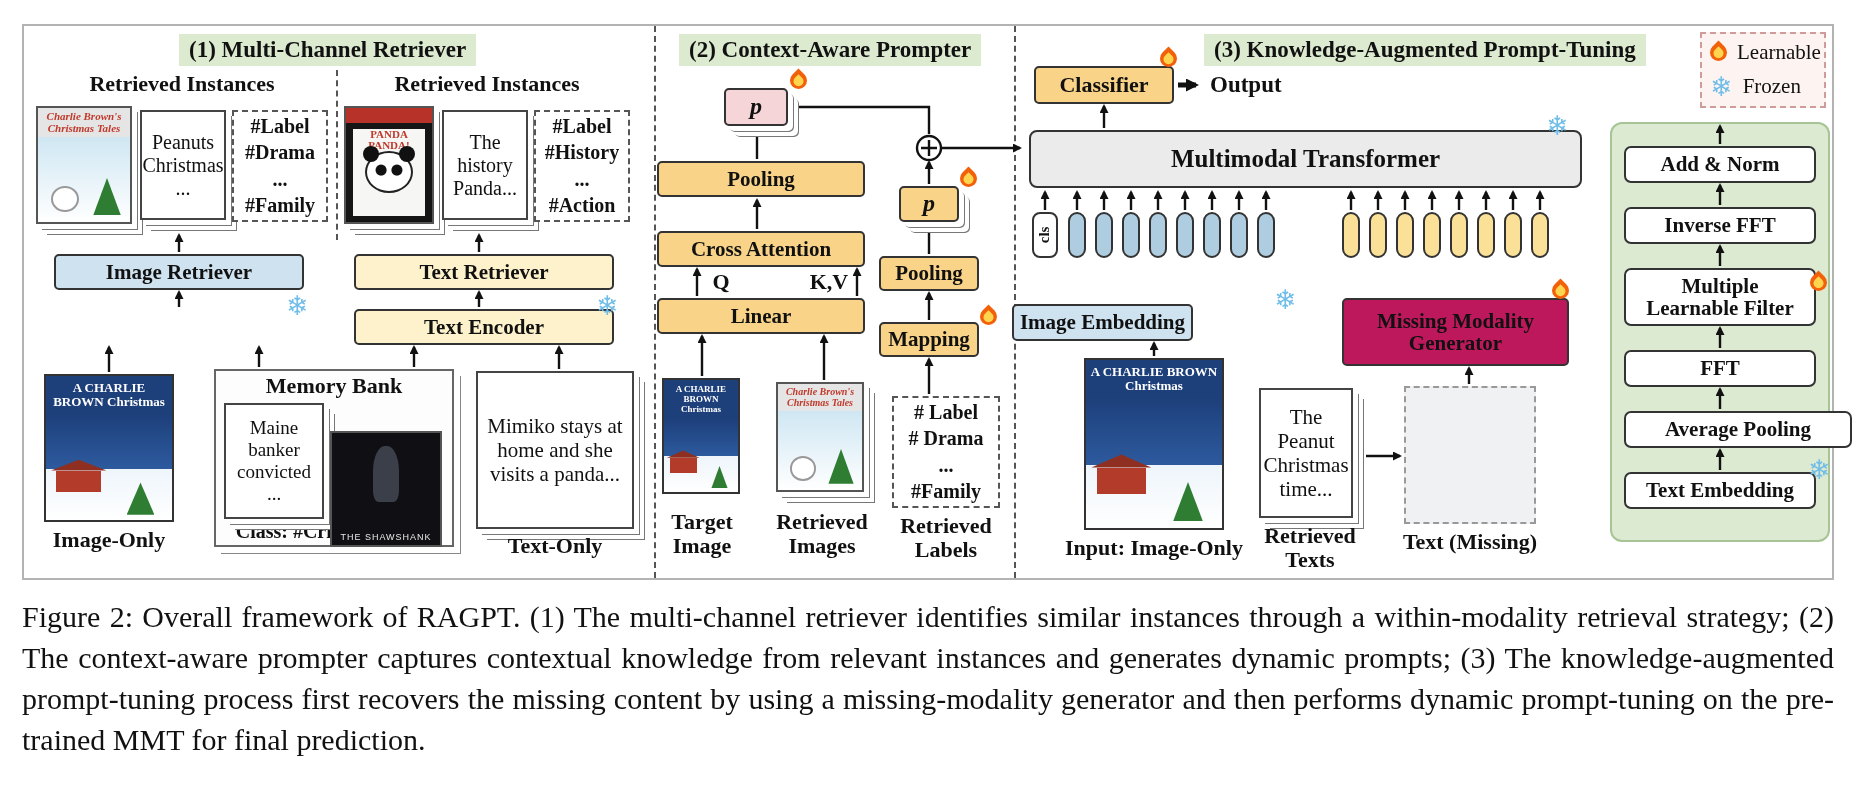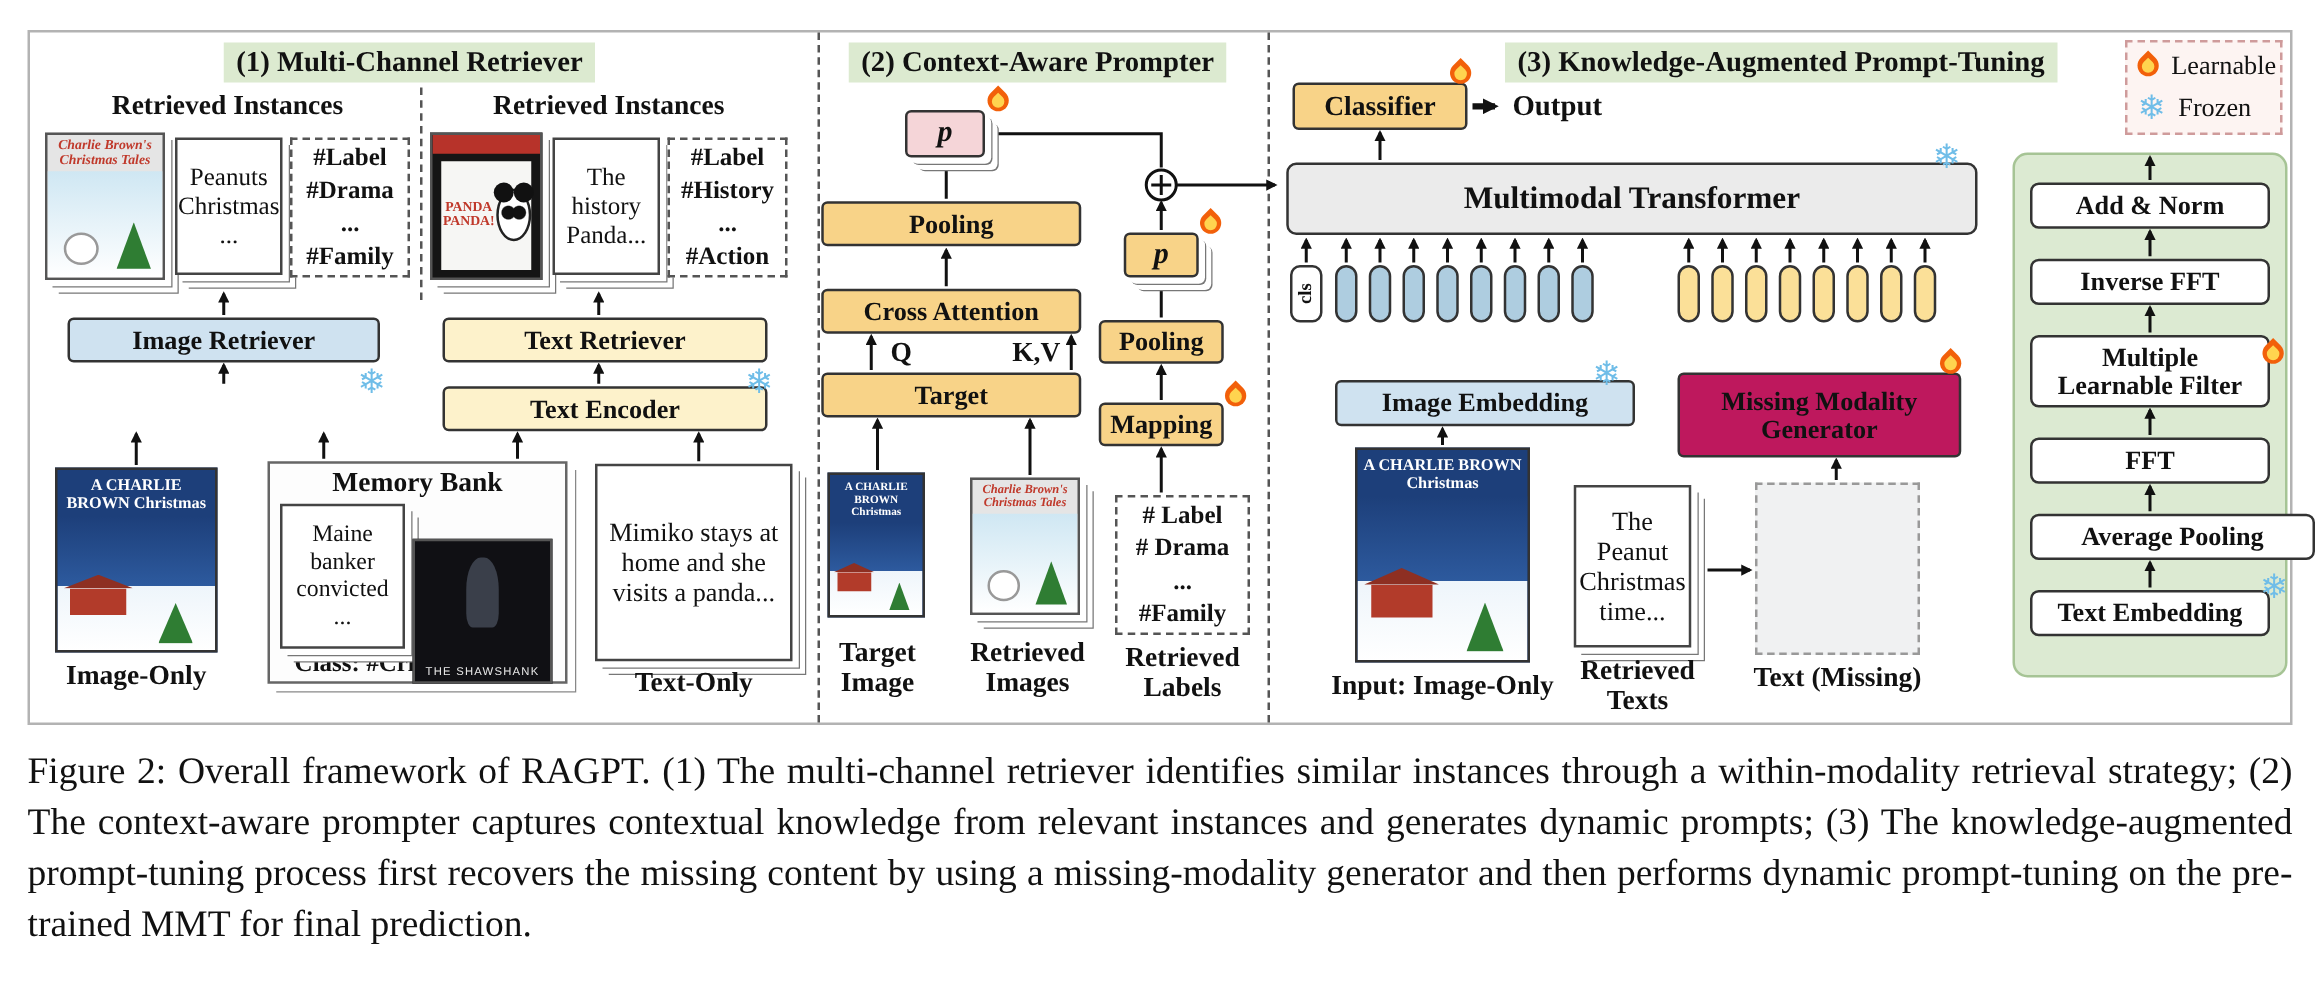--- a/index.html
+++ b/index.html
@@ -38,21 +38,21 @@
   .cb-house{position:absolute;left:8%;bottom:26%;width:36%;height:20%;background:#b23b2a}
   .cb-roof{position:absolute;left:4%;bottom:46%;width:44%;height:10%;background:#8e2f22;clip-path:polygon(50% 0,100% 100%,0 100%)}
   .cb-tree{position:absolute;right:14%;bottom:5%;width:22%;height:30%;background:#2f7d33;clip-path:polygon(50% 0,100% 100%,0 100%)}
   .ct{background:#e5e5e5;border-color:#555}
   .ct-title{color:#c0392b;font-weight:bold;font-style:italic;font-size:11px;text-align:center;line-height:1.05;padding:3px 2px}
   .ct-art{flex:1;position:relative;background:linear-gradient(#cfe7f3,#fff)}
   .ct-tree{position:absolute;right:10%;bottom:8%;width:30%;height:44%;background:#2f7d33;clip-path:polygon(50% 0,100% 100%,0 100%)}
   .ct-dot{position:absolute;left:14%;bottom:12%;width:26%;height:26%;background:#fff;border:2px solid #999;border-radius:50%}
   .panda{background:#151515;border-color:#555}
   .panda-band{height:13%;background:#b7332a}
-  .panda-inner{flex:1;margin:7% 8%;background:#f6f6f4;display:flex;flex-direction:row;align-items:center;justify-content:center}
+  .panda-inner{flex:1;margin:7% 8%;background:#f6f6f4;display:flex;flex-direction:column;align-items:center;justify-content:flex-start}
   .panda-title{color:#c0392b;font-weight:bold;font-size:11px;text-align:center;line-height:1}
   .panda-face{width:44px;height:38px;background:#fff;border:2px solid #222;border-radius:50%;position:relative}
   .panda-face::before,.panda-face::after{content:"";position:absolute;top:-7px;width:16px;height:16px;background:#111;border-radius:50%}
   .panda-face::before{left:-4px}.panda-face::after{right:-4px}
   .panda-eyes{position:absolute;left:0;top:0;width:100%;height:100%;background:radial-gradient(circle at 32% 45%,#111 5px,transparent 6px),radial-gradient(circle at 68% 45%,#111 5px,transparent 6px)}
   .sh{background:#101014;border-color:#555;position:relative}
   .sh-fig{position:absolute;left:38%;top:12%;width:24%;height:50%;background:#3a3f4a;border-radius:45% 45% 20% 20%}
   .sh-title{position:absolute;bottom:3px;left:0;width:100%;text-align:center;color:#e8e8e8;font-size:9px;font-weight:normal;letter-spacing:1px;font-family:"Liberation Sans",sans-serif}
   .membank{position:absolute;box-sizing:border-box;border:2px solid #666;background:#fdfdfd;z-index:2;box-shadow:6px 6px 0 #fff,7px 7px 0 #888}
   .membank-title{font-weight:bold;font-size:22px;text-align:center;margin-top:2px}
@@ -199,21 +199,21 @@
 
     <div class="sec-title" style="left:655px;top:8px">(2) Context-Aware Prompter</div>
 
     <div class="box pink stack" style="left:700px;top:62px;width:64px;height:38px;font-style:italic;font-size:24px">p</div>
     <span class="flame" style="left:766px;top:46px"></span>
 
     <div class="box orange" style="left:633px;top:135px;width:208px;height:36px">Pooling</div>
     <div class="box orange" style="left:633px;top:205px;width:208px;height:36px">Cross Attention</div>
     <div class="lbl" style="left:682px;top:244px;width:30px">Q</div>
     <div class="lbl" style="left:775px;top:244px;width:60px">K,V</div>
-    <div class="box orange" style="left:633px;top:272px;width:208px;height:36px">Target</div>
+    <div class="box orange" style="left:633px;top:272px;width:208px;height:36px">Linear</div>
 
     <div class="box orange stack" style="left:875px;top:160px;width:60px;height:36px;font-style:italic;font-size:24px">p</div>
     <span class="flame" style="left:936px;top:144px"></span>
     <div class="box orange" style="left:855px;top:230px;width:100px;height:35px">Pooling</div>
     <div class="box orange" style="left:855px;top:296px;width:100px;height:35px">Mapping</div>
     <span class="flame" style="left:956px;top:282px"></span>
 
     <div class="poster cb" style="left:638px;top:352px;width:78px;height:116px">
       <div class="cb-title" style="font-size:9px">A CHARLIE BROWN Christmas</div>
       <div class="cb-art">
@@ -278,21 +278,21 @@
       <span class="pill yellowp"></span>
         <span class="pill yellowp"></span>
         <span class="pill yellowp"></span>
         <span class="pill yellowp"></span>
         <span class="pill yellowp"></span>
         <span class="pill yellowp"></span>
         <span class="pill yellowp"></span>
         <span class="pill yellowp"></span>
     </div>
 
-    <div class="box blue" style="left:1044px;top:278px;width:240px;height:37px">Image Embedding</div>
+    <div class="box blue" style="left:988px;top:278px;width:181px;height:37px">Image Embedding</div>
     <span class="snow" style="left:1250px;top:260px">❄</span>
 
     <div class="box green" style="left:1318px;top:272px;width:227px;height:68px;padding:0 20px">Missing Modality Generator</div>
     <span class="flame" style="left:1528px;top:256px"></span>
 
     <div class="poster cb" style="left:1060px;top:332px;width:140px;height:172px">
       <div class="cb-title">A CHARLIE BROWN Christmas</div>
       <div class="cb-art">
           <div class="cb-roof"></div>
           <div class="cb-house"></div>

